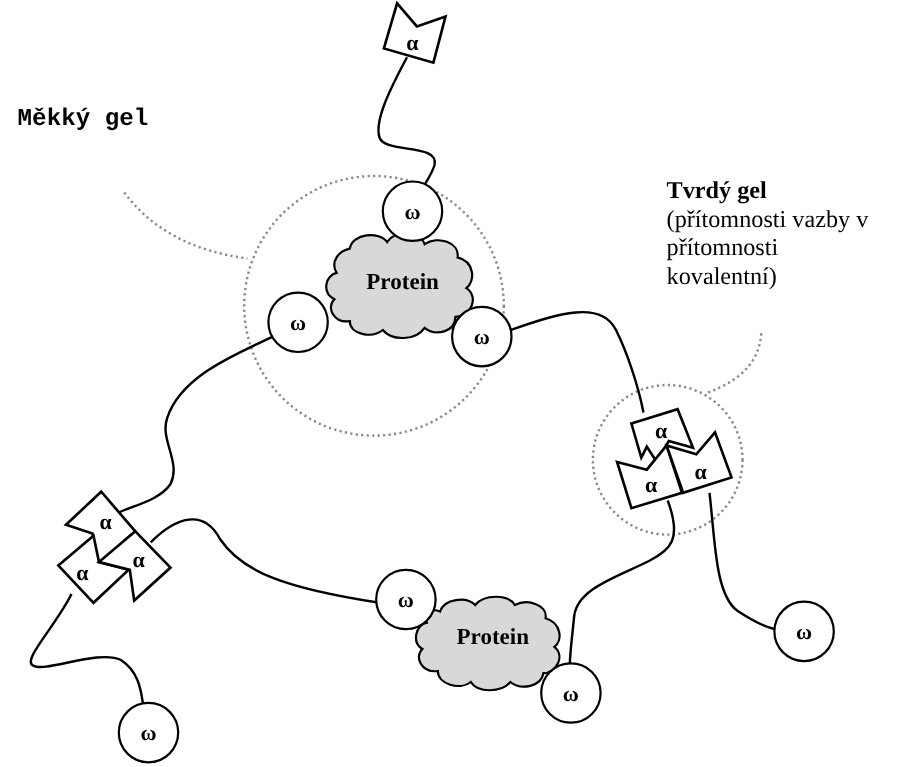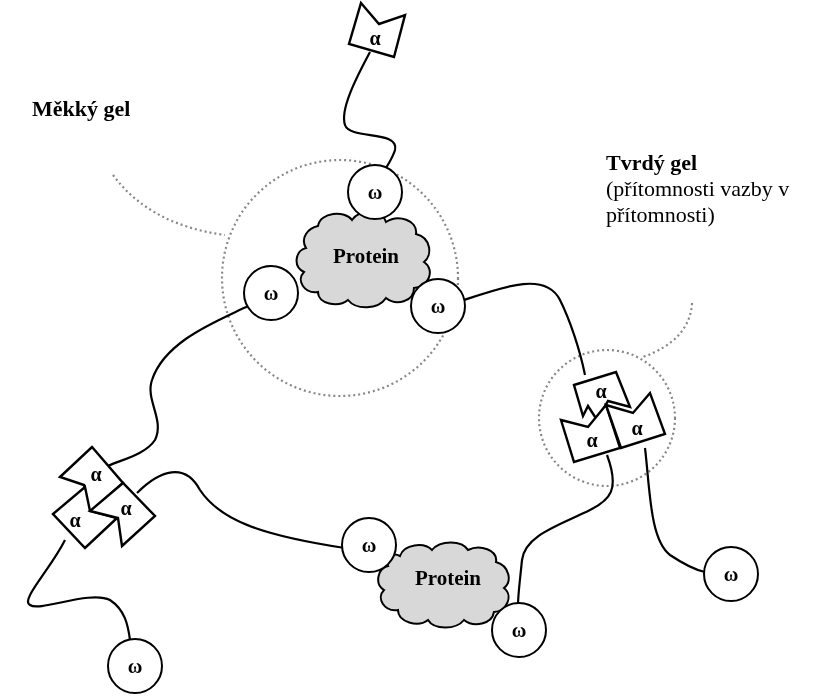--- a/index.html
+++ b/index.html
@@ -88,21 +88,22 @@
   <g>
     <path class="alpha" d="M60 477 L92 447 L123 483 L89 513 L84 485 Z"></path>
     <text x="96" y="481" font-size="20" text-anchor="middle">α</text>
     <path class="alpha" d="M53 514 L85 487 L90 511 L117 518 L85 548 Z"></path>
     <text x="75" y="527" font-size="20" text-anchor="middle">α</text>
     <path class="alpha" d="M90 511 L123 483 L155 516 L122 546 L118 518 Z"></path>
     <text x="126" y="515" font-size="20" text-anchor="middle">α</text>
   </g>
 </svg>
 
-<div class="label" style="left:32px; top:96px;">
+<div class="label" style="left:16px; top:96px;font-family:Liberation Mono, monospace;">
   <span class="title">Měkký gel</span>
 </div>
 
-<div class="label" style="left:606px; top:150px;">
+<div class="label" style="left:606px; top:160px;">
   <span class="title">Tvrdý gel</span>
   <span class="sub">(přítomnosti vazby v</span>
-  <span class="sub">přítomnosti)</span>
+  <span class="sub">přítomnosti</span>
+  <span class="sub">kovalentní)</span>
 </div>
 
 </body></html>

